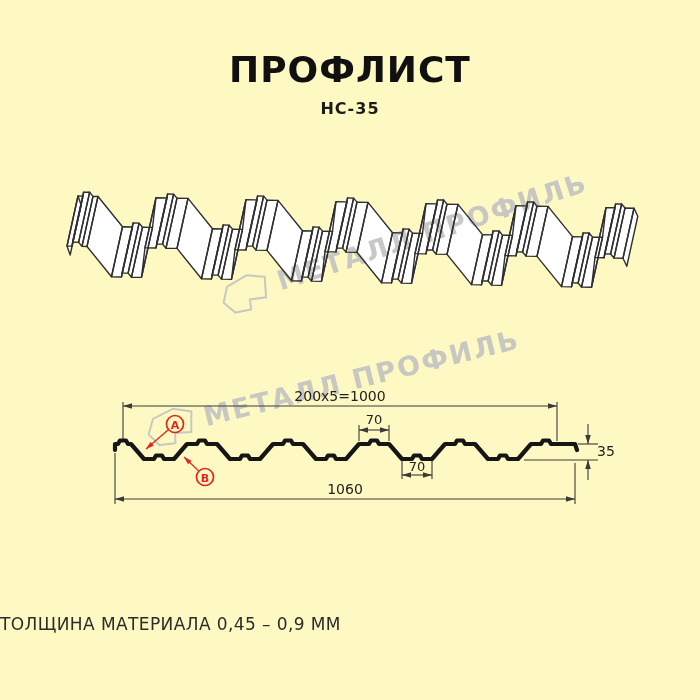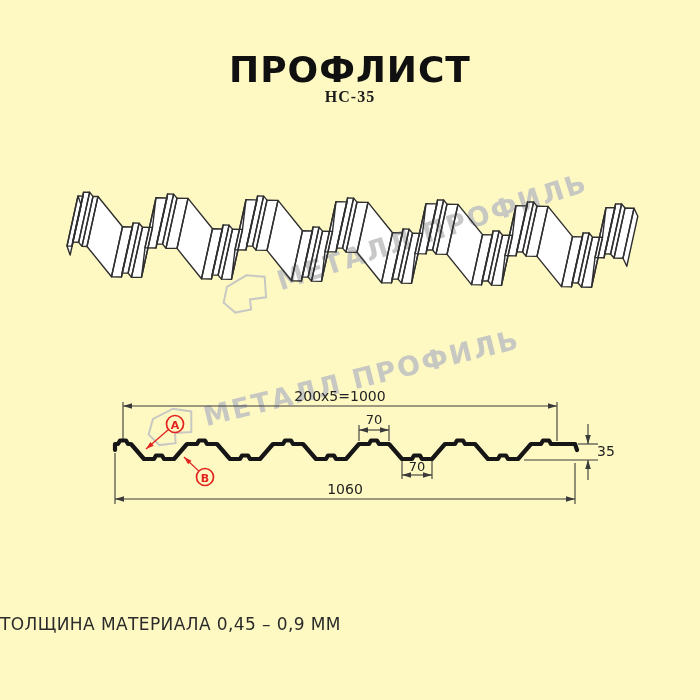--- a/index.html
+++ b/index.html
@@ -1,20 +1,20 @@
 <!DOCTYPE html>
 <html><head>
 <meta charset="utf-8">
 <style>
   html,body{margin:0;padding:0;background:#fff;}
   .page{position:relative;width:700px;height:700px;background:#fef9c3;overflow:hidden;
         font-family:"DejaVu Sans","Liberation Sans",sans-serif;}
   .hdr{position:absolute;top:52px;left:0;width:700px;text-align:center;}
   .title{font-size:36px;font-weight:bold;color:#101010;letter-spacing:1px;line-height:1;}
-  .subtitle{font-size:16px;font-weight:600;color:#1b1b1b;letter-spacing:1px;font-family:Liberation Serif, serif;}
+  .subtitle{margin-top:11px;font-size:16px;font-weight:600;color:#1b1b1b;letter-spacing:1px;}
   .footer{position:absolute;top:614px;left:0;width:700px;
           font-size:17px;font-weight:500;color:#2b2b2b;letter-spacing:0.4px;}
   svg{position:absolute;left:0;top:0;}
   svg text{font-family:"DejaVu Sans","Liberation Sans",sans-serif;}
   .dimtxt{font-size:14px;fill:#222;}
   .dimtxt-small{font-size:13px;fill:#222;}
   .wmtxt{font-size:27px;font-weight:bold;}
 </style>
 </head>
 <body>

